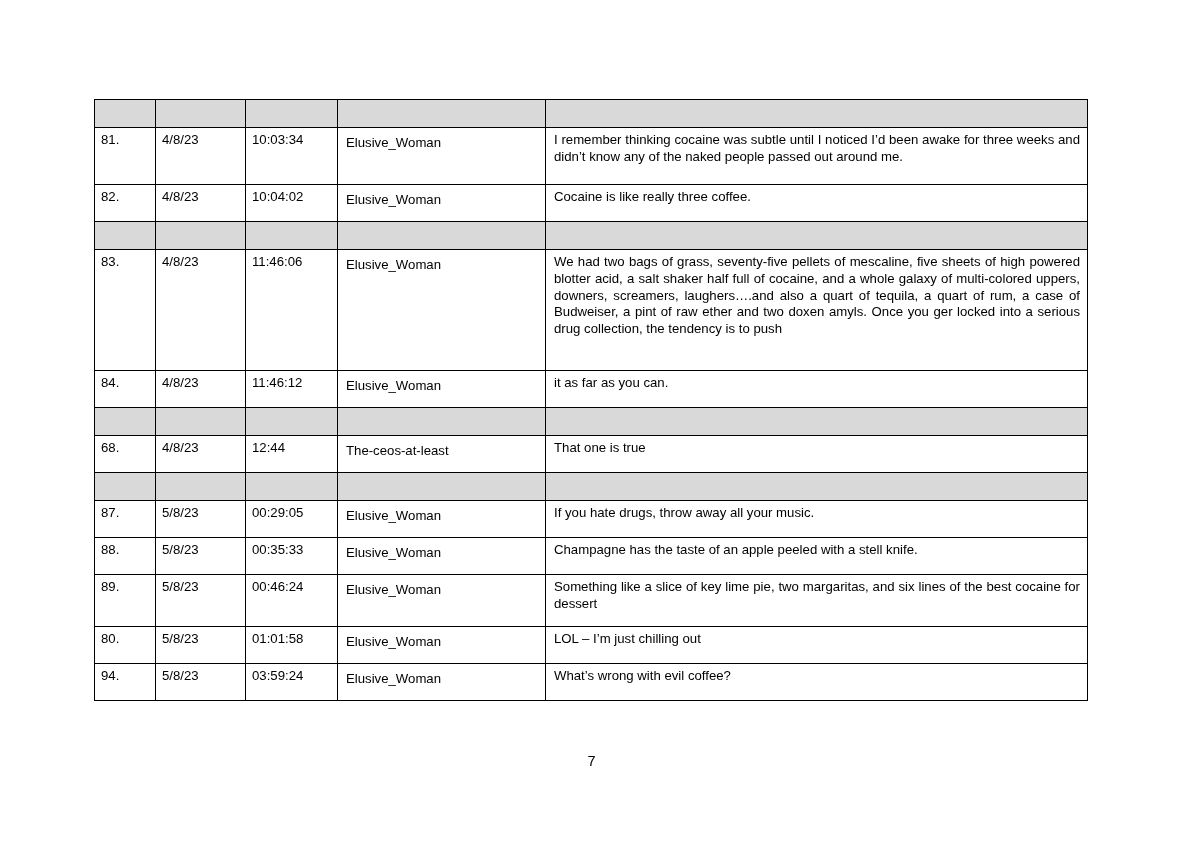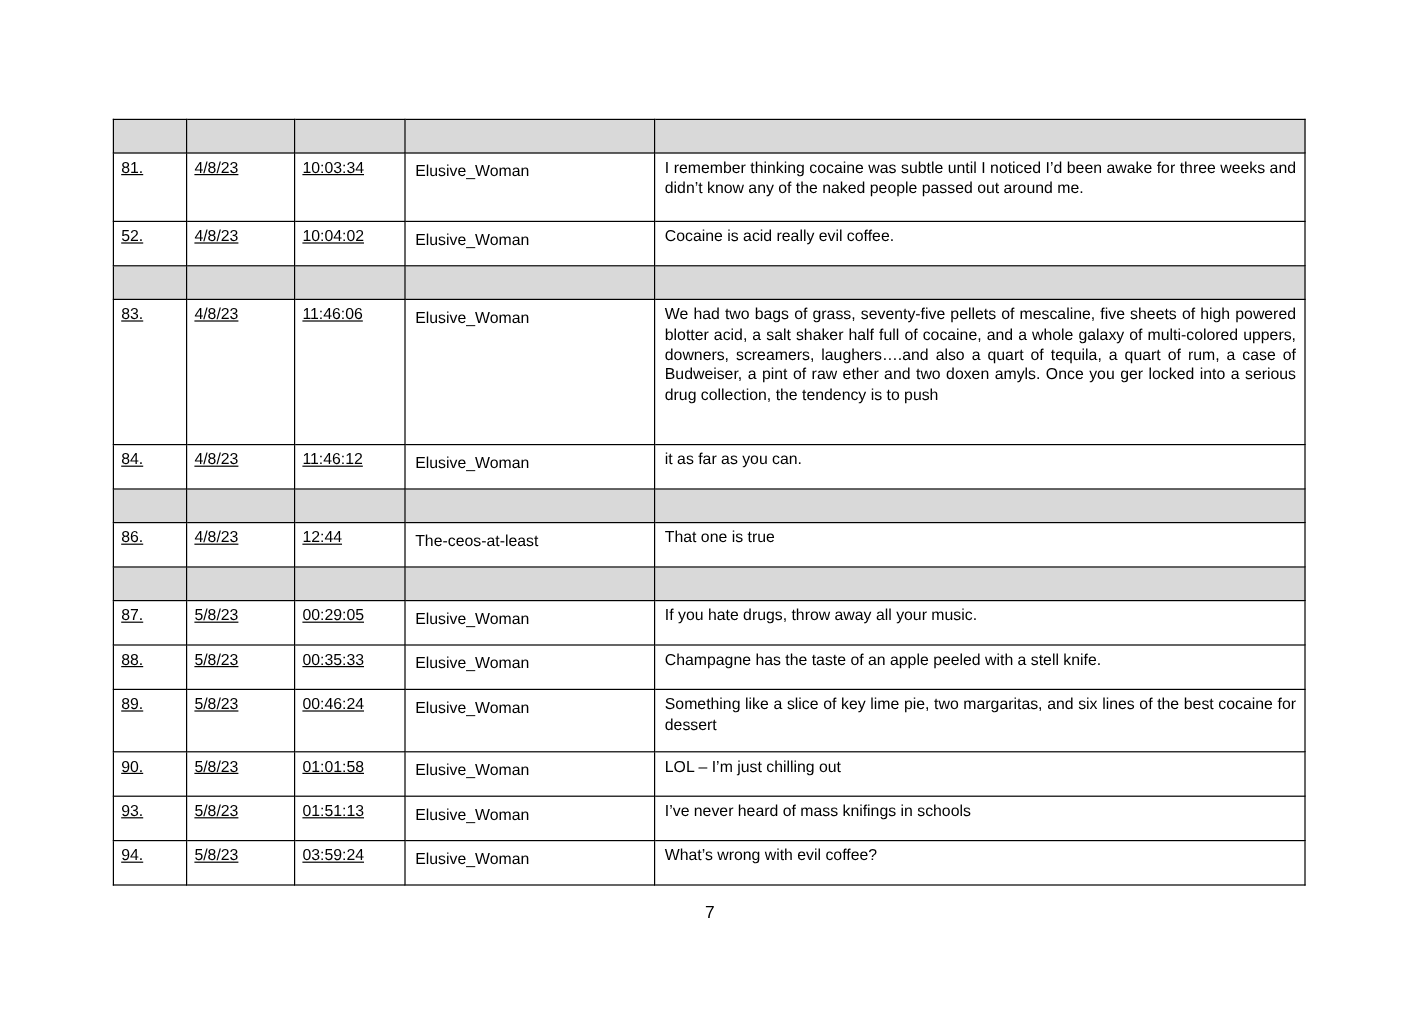--- a/index.html
+++ b/index.html
@@ -58,21 +58,20 @@
   
   tr.data-row td {
     background: #ffffff;
   }
 
   td.cell-num,
   td.cell-date,
   td.cell-time {
     padding: 4px 0 4px 6px;
     white-space: nowrap;
-    text-decoration: underline;
   }
 
   td.cell-user {
     padding: 7px 0 4px 8px;
     white-space: nowrap;
   }
 
   td.cell-msg {
     padding: 4px 7px 5px 8px;
     text-align: justify;
@@ -119,25 +118,25 @@
           <td></td>
         </tr>
         <tr class="data-row h-tall">
           <td class="cell-num">81.</td>
           <td class="cell-date">4/8/23</td>
           <td class="cell-time">10:03:34</td>
           <td class="cell-user">Elusive_Woman</td>
           <td class="cell-msg">I remember thinking cocaine was subtle until I noticed I’d been awake for three weeks and didn’t know any of the naked people passed out around me.</td>
         </tr>
         <tr class="data-row h-std">
-          <td class="cell-num">52.</td>
+          <td class="cell-num">82.</td>
           <td class="cell-date">4/8/23</td>
           <td class="cell-time">10:04:02</td>
           <td class="cell-user">Elusive_Woman</td>
-          <td class="cell-msg">Cocaine is acid really evil coffee.</td>
+          <td class="cell-msg">Cocaine is like really three coffee.</td>
         </tr>
         <tr class="sep-row">
           <td></td>
           <td></td>
           <td></td>
           <td></td>
           <td></td>
         </tr>
         <tr class="data-row h-big">
           <td class="cell-num">83.</td>
@@ -154,21 +153,21 @@
           <td class="cell-msg">it as far as you can.</td>
         </tr>
         <tr class="sep-row">
           <td></td>
           <td></td>
           <td></td>
           <td></td>
           <td></td>
         </tr>
         <tr class="data-row h-std">
-          <td class="cell-num">86.</td>
+          <td class="cell-num">68.</td>
           <td class="cell-date">4/8/23</td>
           <td class="cell-time">12:44</td>
           <td class="cell-user">The-ceos-at-least</td>
           <td class="cell-msg">That one is true</td>
         </tr>
         <tr class="sep-row">
           <td></td>
           <td></td>
           <td></td>
           <td></td>
@@ -189,32 +188,25 @@
           <td class="cell-msg">Champagne has the taste of an apple peeled with a stell knife.</td>
         </tr>
         <tr class="data-row h-two">
           <td class="cell-num">89.</td>
           <td class="cell-date">5/8/23</td>
           <td class="cell-time">00:46:24</td>
           <td class="cell-user">Elusive_Woman</td>
           <td class="cell-msg">Something like a slice of key lime pie, two margaritas, and six lines of the best cocaine for dessert</td>
         </tr>
         <tr class="data-row h-std">
-          <td class="cell-num">90.</td>
+          <td class="cell-num">80.</td>
           <td class="cell-date">5/8/23</td>
           <td class="cell-time">01:01:58</td>
           <td class="cell-user">Elusive_Woman</td>
           <td class="cell-msg">LOL – I’m just chilling out</td>
-        </tr>
-        <tr class="data-row h-std">
-          <td class="cell-num">93.</td>
-          <td class="cell-date">5/8/23</td>
-          <td class="cell-time">01:51:13</td>
-          <td class="cell-user">Elusive_Woman</td>
-          <td class="cell-msg">I’ve never heard of mass knifings in schools</td>
         </tr>
         <tr class="data-row h-std">
           <td class="cell-num">94.</td>
           <td class="cell-date">5/8/23</td>
           <td class="cell-time">03:59:24</td>
           <td class="cell-user">Elusive_Woman</td>
           <td class="cell-msg">What’s wrong with evil coffee?</td>
         </tr>
       </tbody>
   </table>

